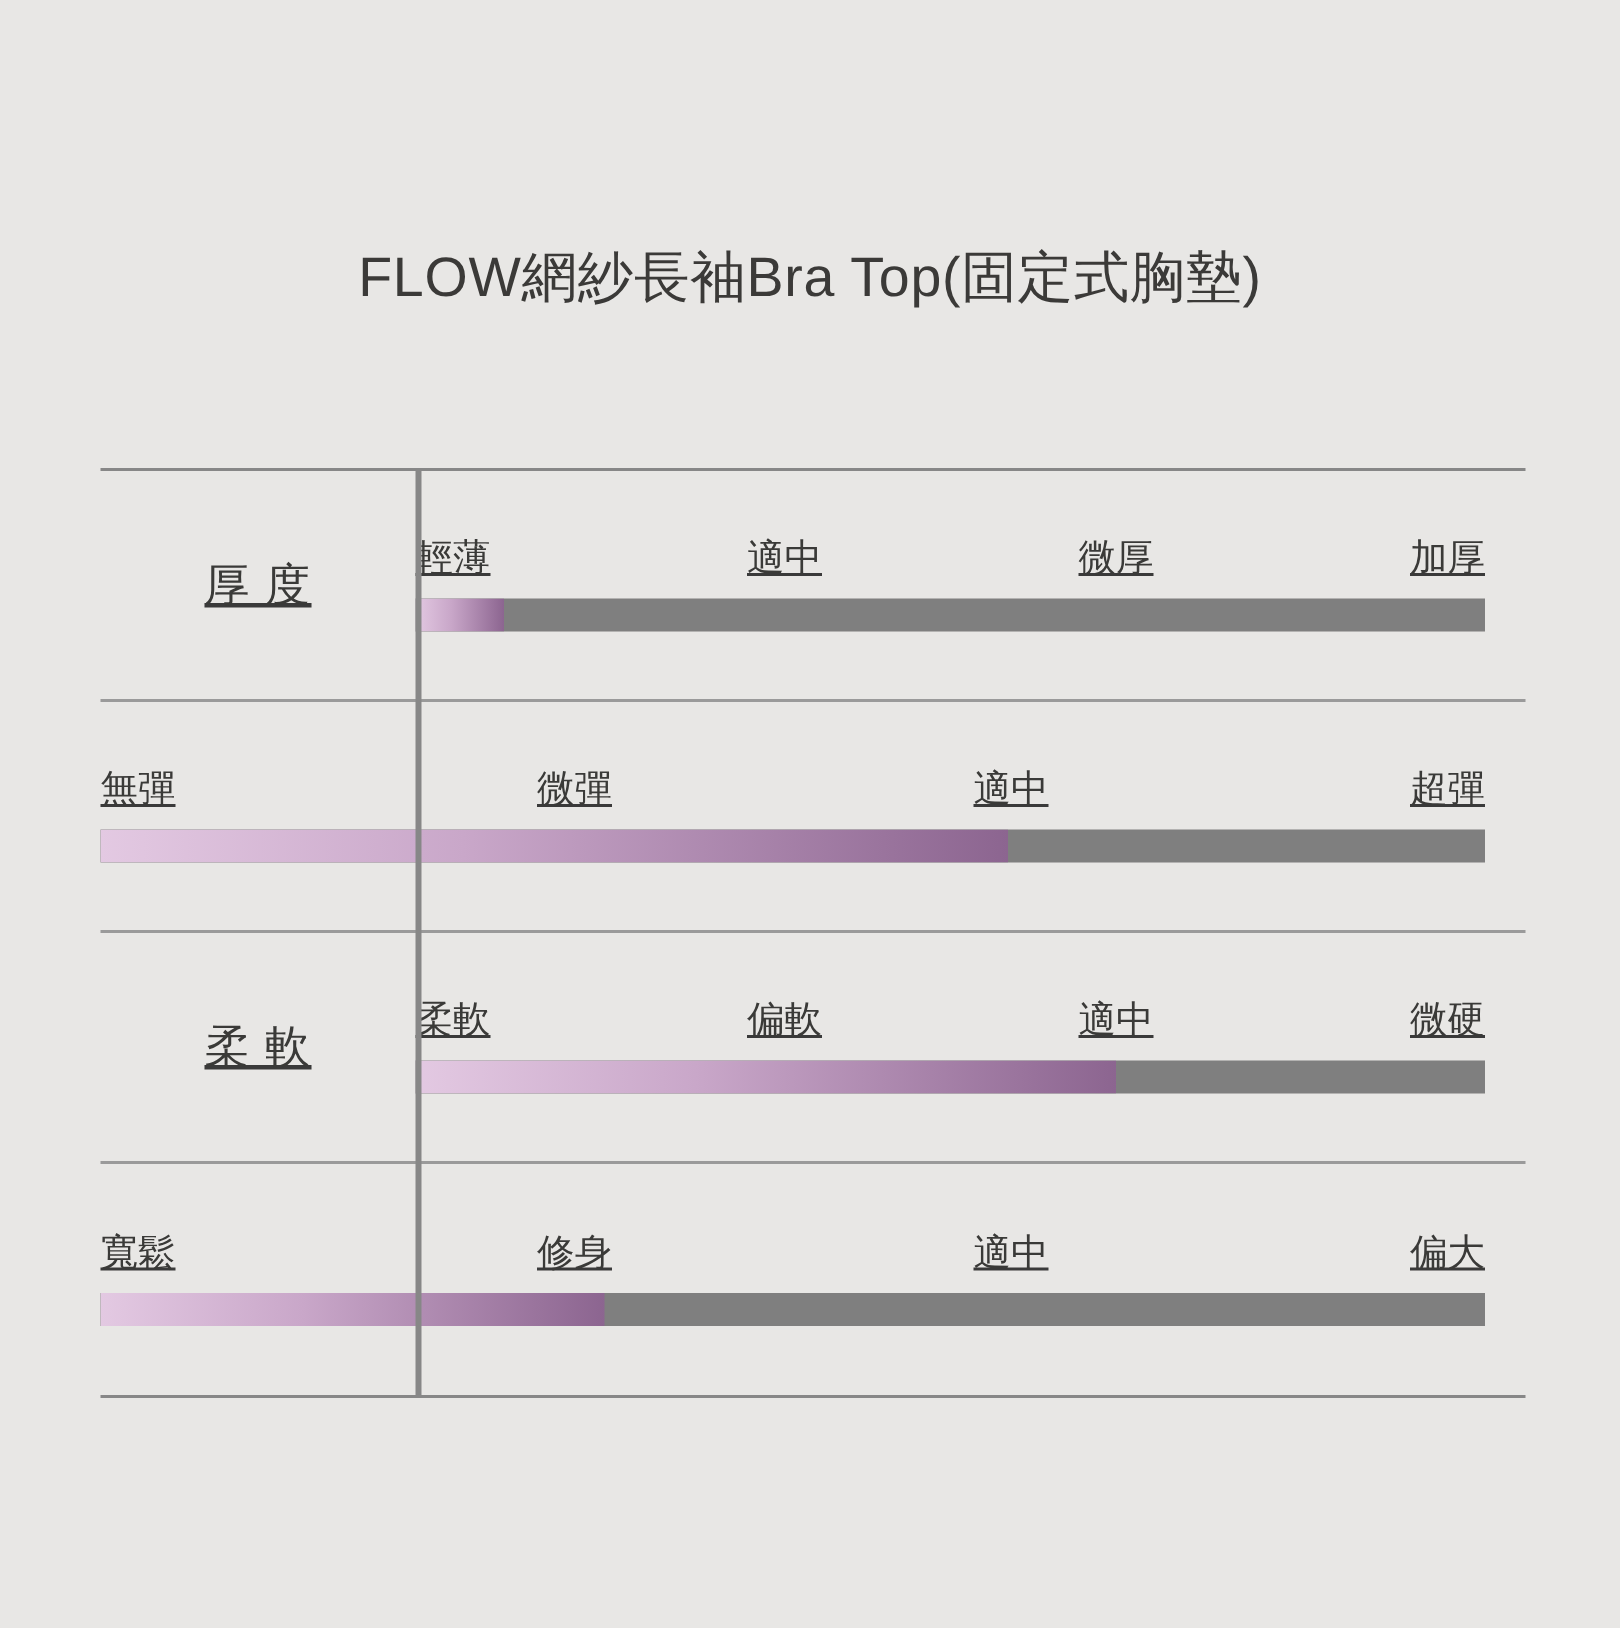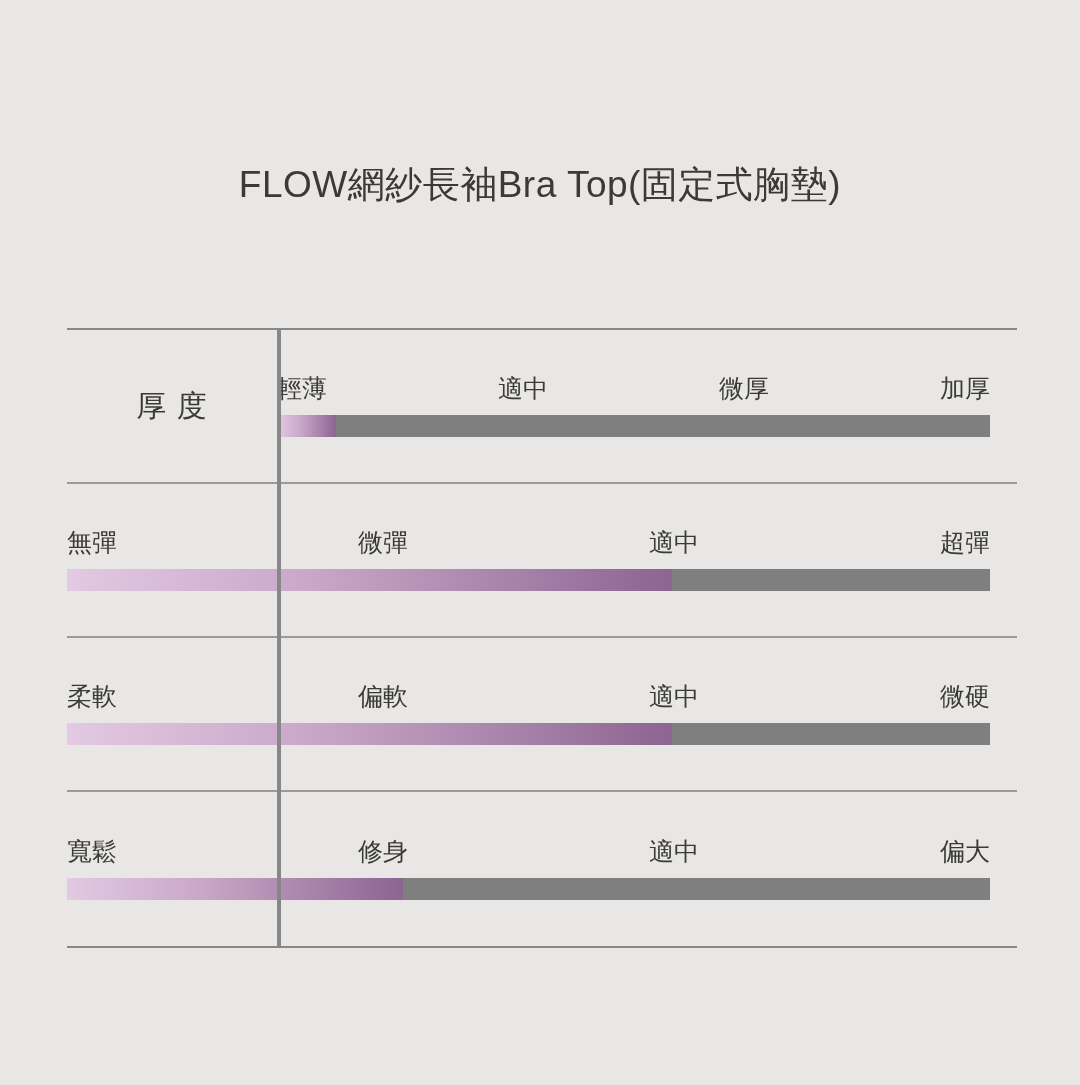--- a/index.html
+++ b/index.html
@@ -33,25 +33,26 @@
     font-weight: 400;
     letter-spacing: 0.5px;
     color: #3b3a38;
     white-space: nowrap;
   }
 
   
   .spec-table {
     position: absolute;
     left: 67px;
-    top: 328px;
+    top: 312px;
     width: 950px;
     border-top: 2px solid #878787;
     border-bottom: 2px solid #878787;
     box-sizing: border-box;
+    text-decoration: underline;
   }
 
   .vsep {
     position: absolute;
     left: 210px;
     top: 0;
     bottom: 0;
     width: 4px;
     background: #878787;
     z-index: 3;
@@ -165,20 +166,23 @@
           <span class="scale-label c2">適中</span>
           <span class="scale-label c3">超彈</span>
         </div>
         <div class="bar-track">
           <div class="bar-fill" style="width: 65.5%;"></div>
         </div>
       </div>
     </div>
 
     <div class="spec-row">
+      <div class="row-label-cell">
+        <div class="row-label">柔 軟</div>
+      </div>
       <div class="row-scale-cell">
         <div class="scale-labels">
           <span class="scale-label c0">柔軟</span>
           <span class="scale-label c1">偏軟</span>
           <span class="scale-label c2">適中</span>
           <span class="scale-label c3">微硬</span>
         </div>
         <div class="bar-track">
           <div class="bar-fill" style="width: 65.5%;"></div>
         </div>

